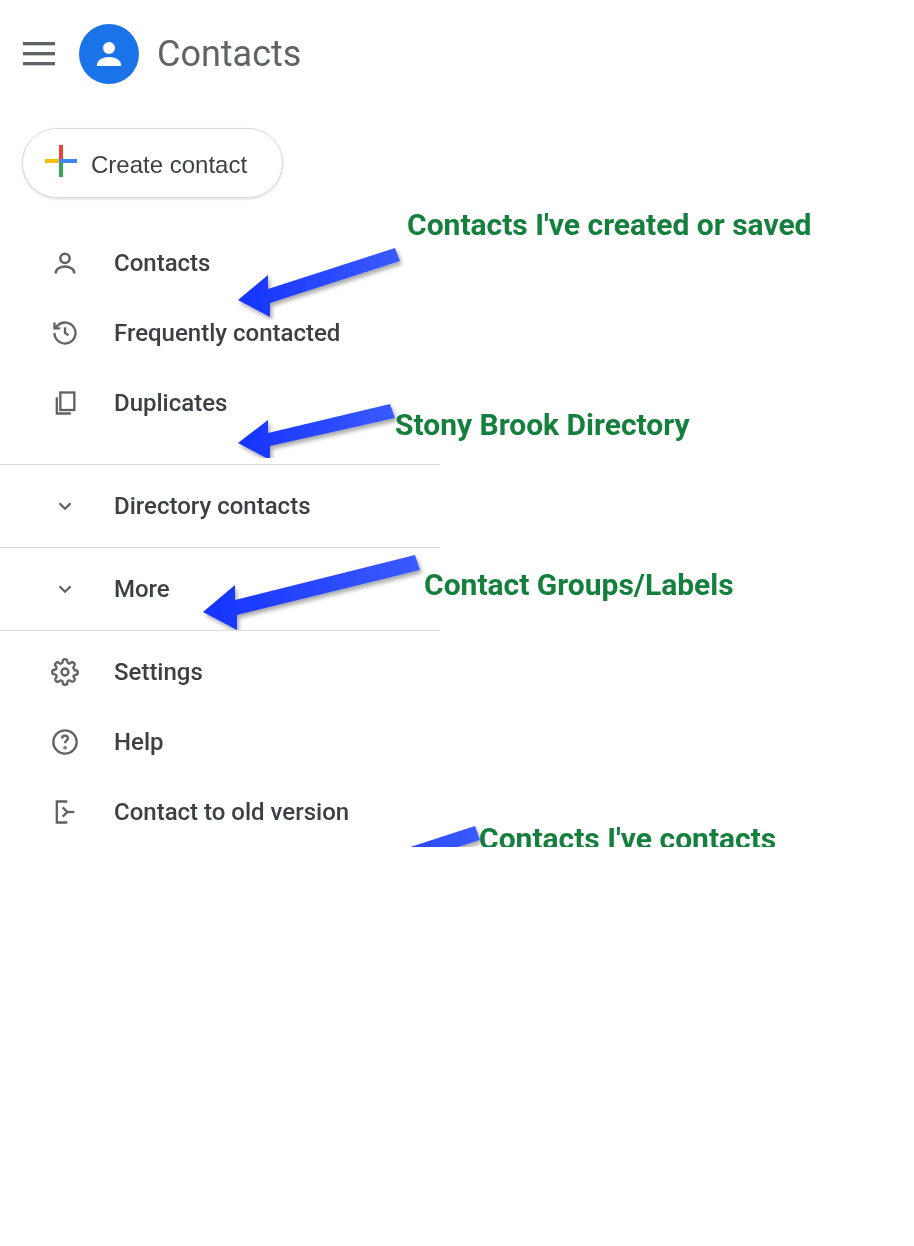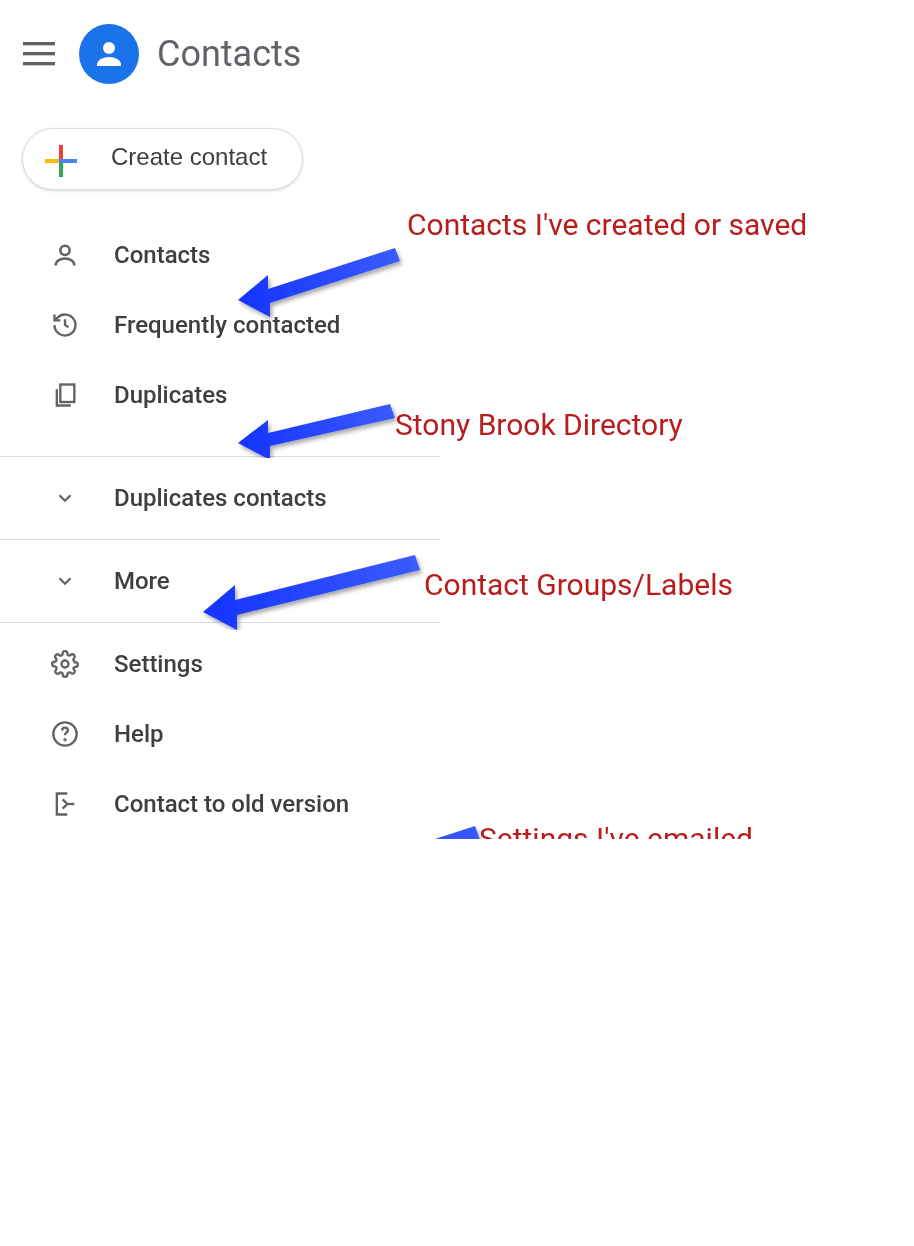--- a/index.html
+++ b/index.html
@@ -34,23 +34,23 @@
       justify-content: center;
     }
     .app-title {
       font-size: 36px;
       color: #5f6368;
       font-weight: 400;
     }
     .create-btn {
       margin: 20px 0 30px 22px;
       display: inline-flex;
-      align-items: flex-start;
-      gap: 32px;
-      padding: 14px 35px 10px 20px;
+      align-items: flex-end;
+      gap: 12px;
+      padding: 14px 35px 18px 20px;
       border: 1px solid #dadce0;
       border-radius: 40px;
       background: #fff;
       box-shadow: 0 1px 3px rgba(60,64,67,0.2);
       cursor: pointer;
       font-size: 24px;
       color: #3c4043;
       font-weight: 500;
     }
     .plus-icon { width: 36px; height: 36px; }
@@ -72,23 +72,23 @@
       align-items: center;
       justify-content: center;
       color: #5f6368;
     }
     .divider {
       border-top: 1px solid #dadce0;
       margin: 6px 0;
     }
     .annotation {
       position: absolute;
-      color: #b91c1c;
+      color: #15803d;
       font-size: 30px;
-      font-weight: 400;
+      font-weight: 700;
       line-height: 1.4;
     }
     .ann1 { left: 407px; top: 204px; width: 420px; }
     .ann2 { left: 395px; top: 404px; }
     .ann3 { left: 424px; top: 564px; }
     .ann4 { left: 479px; top: 818px; }
     .arrow {
       position: absolute;
       pointer-events: none;
     }
@@ -164,21 +164,21 @@
 
 
   <div class="divider"></div>
 
   <div class="nav-item">
     <span class="icon-slot">
       <svg width="22" height="22" viewBox="0 0 24 24" fill="none" stroke="#5f6368" stroke-width="2.5">
         <polyline points="6 9 12 15 18 9"></polyline>
       </svg>
     </span>
-    <span>Duplicates contacts</span>
+    <span>Directory contacts</span>
   </div>
 
   <div class="divider"></div>
 
   <div class="nav-item">
     <span class="icon-slot">
       <svg width="22" height="22" viewBox="0 0 24 24" fill="none" stroke="#5f6368" stroke-width="2.5">
         <polyline points="6 9 12 15 18 9"></polyline>
       </svg>
     </span>
@@ -220,21 +220,21 @@
     </span>
     <span>Contact to old version</span>
   </div>
 
 </div>
 
 
 <div class="annotation ann1">Contacts I've created or saved</div>
 <div class="annotation ann2">Stony Brook Directory</div>
 <div class="annotation ann3">Contact Groups/Labels</div>
-<div class="annotation ann4">Settings I've emailed</div>
+<div class="annotation ann4">Contacts I've contacts</div>
 
 
 <svg class="arrow" style="left:230px; top:245px;" width="175" height="75">
   <defs>
     <filter id="s1" x="-20%" y="-20%" width="140%" height="140%">
       <feDropShadow dx="2" dy="3" stdDeviation="2" flood-opacity="0.35"></feDropShadow>
     </filter>
     <linearGradient id="g1" x1="0" y1="0" x2="1" y2="0">
         <stop offset="0" stop-color="#1433ff"></stop>
         <stop offset="1" stop-color="#3b5bff"></stop>

